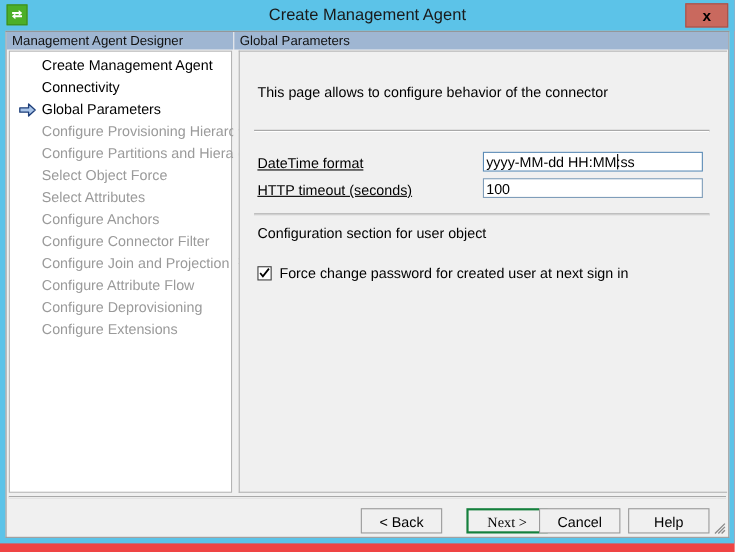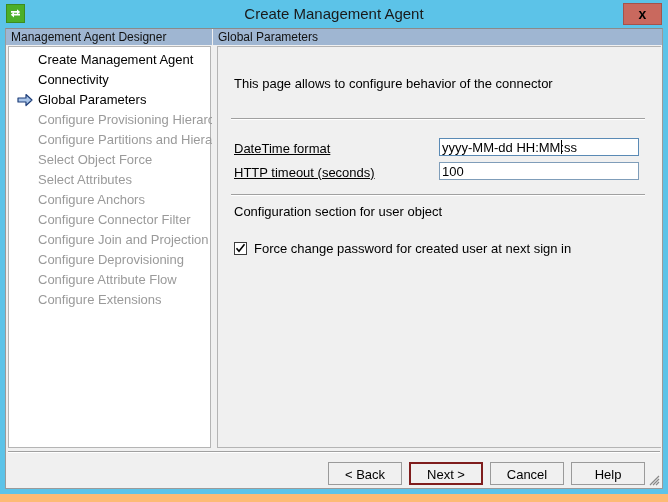--- a/index.html
+++ b/index.html
@@ -10,21 +10,21 @@
   body {
     font-family: "Liberation Sans", sans-serif;
     -webkit-font-smoothing: none;
   }
 
   #app {
     position: relative;
     width: 668px;
     height: 502px;
     overflow: hidden;
-    background: #fdba74;
+    background: #ef4444;
   }
 
   
   .window {
     position: absolute;
     left: 0; top: 0;
     width: 668px;
     height: 494px;
     background: #5cc3e8;
     box-sizing: border-box;
@@ -284,21 +284,21 @@
     border: 1px solid #9a9a9a;
     box-sizing: border-box;
     font-size: 13px;
     font-family: "Liberation Sans", sans-serif;
     color: #000;
     text-align: center;
     line-height: 21px;
     cursor: pointer;
   }
   .btn-back   { left: 322px; }
-  .btn-next   { left: 403px; border: 2px solid #7f1d1d; line-height: 19px; }
+  .btn-next   { left: 418px; border: 2px solid #15803d; line-height: 19px; font-family: Liberation Serif, serif; }
   .btn-cancel { left: 484px; }
   .btn-help   { left: 565px; }
 
   .grip {
     position: absolute;
     right: 2px; bottom: 2px;
     width: 13px; height: 13px;
   }
   .grip svg { display: block; }
 </style>
@@ -364,25 +364,25 @@
 
           <div class="nav-item disabled">
             <span>Configure Connector Filter</span>
           </div>
 
           <div class="nav-item disabled">
             <span>Configure Join and Projection Rules</span>
           </div>
 
           <div class="nav-item disabled">
+            <span>Configure Attribute Flow</span>
+          </div>
+
+          <div class="nav-item disabled">
             <span>Configure Deprovisioning</span>
-          </div>
-
-          <div class="nav-item disabled">
-            <span>Configure Attribute Flow</span>
           </div>
 
           <div class="nav-item disabled">
             <span>Configure Extensions</span>
           </div>
 
         </div>
       </div>
 
       <div class="splitter"></div>

